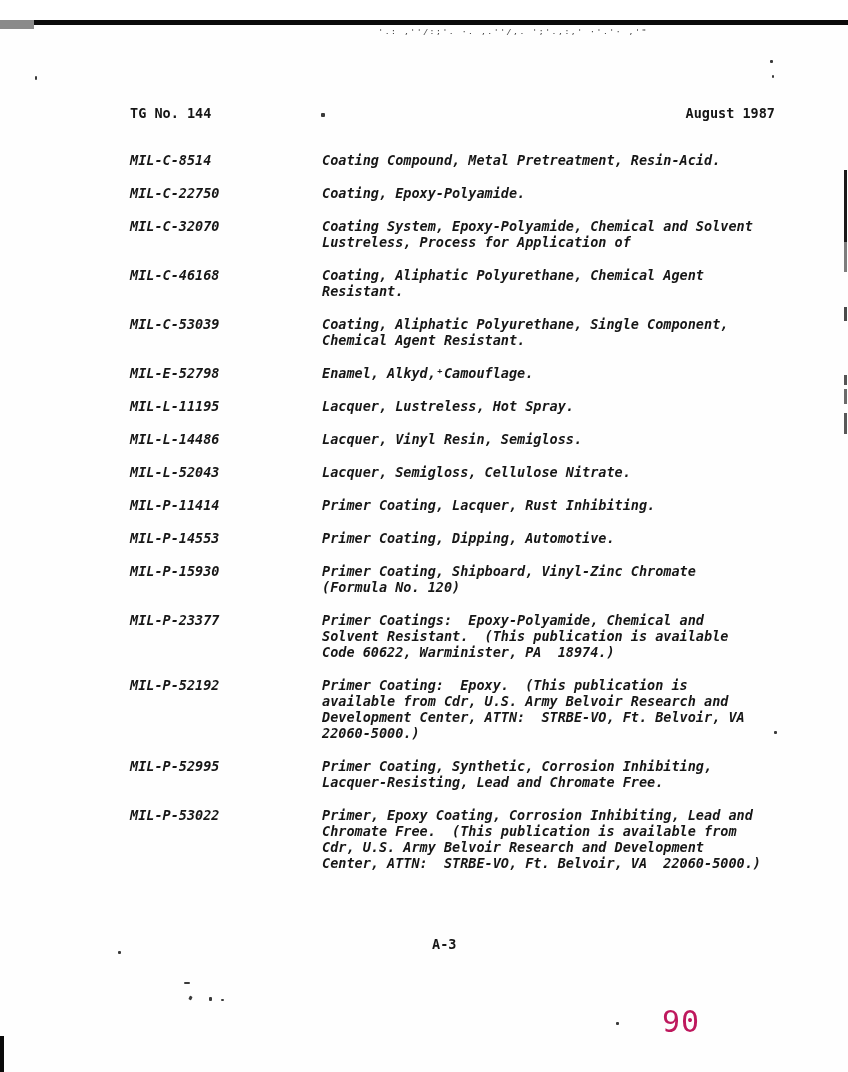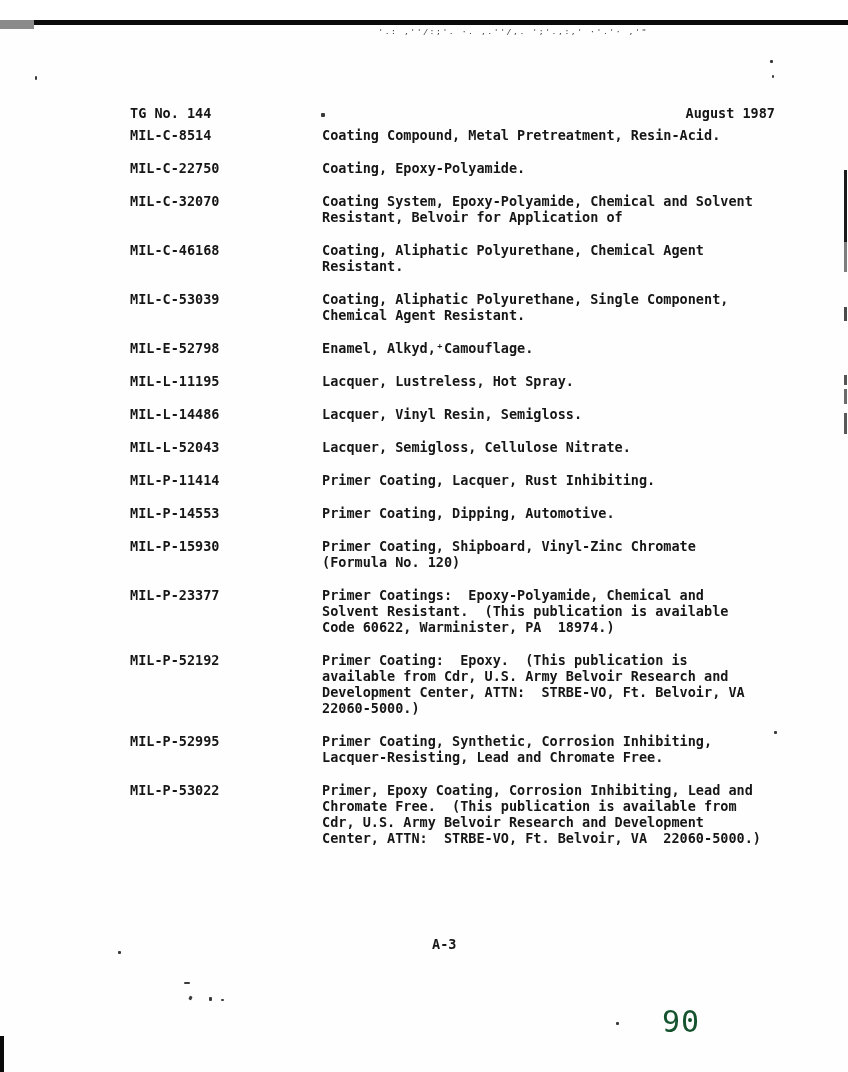--- a/index.html
+++ b/index.html
@@ -57,33 +57,33 @@
   .speck { position: absolute; background: #3a3a3a; border-radius: 1px; }
 
   
   .header {
     position: absolute; top: 85px; left: 130px; width: 645px;
     display: flex; justify-content: space-between;
   }
 
   
   .list {
-    position: absolute; top: 107px; left: 130px; width: 670px;
+    position: absolute; top: 132px; left: 130px; width: 670px; font-style: italic;
   }
   .row { display: flex; margin-bottom: 17px; }
   .spec { width: 192px; flex: none; white-space: pre; }
   .desc { width: 470px; }
   .desc .line { white-space: pre; }
 
   
   .page-number { position: absolute; top: 916px; left: 432px; }
   .stamp-number {
     position: absolute; top: 987px; left: 662px;
     font-size: 30px; line-height: 30px; font-weight: 400;
-    letter-spacing: 1px; color: #14532d;
+    letter-spacing: 1px; color: #be185d;
   }
 </style>
 </head>
 <body>
 
 <div class="page">
 
   <div class="bar-top"></div>
   <div class="bar-top-fade"></div>
   <div class="noise-top">'.: ,''/:;'. ·. ,.''/,. ';'.,:,' ·'.'· ,'"'.', : .. ,.</div>
@@ -125,21 +125,21 @@
     <div class="spec">MIL-C-22750</div>
     <div class="desc">
           <div class="line">Coating, Epoxy-Polyamide.</div>
         </div>
   </div>
 
   <div class="row">
     <div class="spec">MIL-C-32070</div>
     <div class="desc">
           <div class="line">Coating System, Epoxy-Polyamide, Chemical and Solvent</div>
-          <div class="line">Resistant, Belvoir for Application of</div>
+          <div class="line">Lustreless, Process for Application of</div>
         </div>
   </div>
 
   <div class="row">
     <div class="spec">MIL-C-46168</div>
     <div class="desc">
           <div class="line">Coating, Aliphatic Polyurethane, Chemical Agent</div>
           <div class="line">Resistant.</div>
         </div>
   </div>

